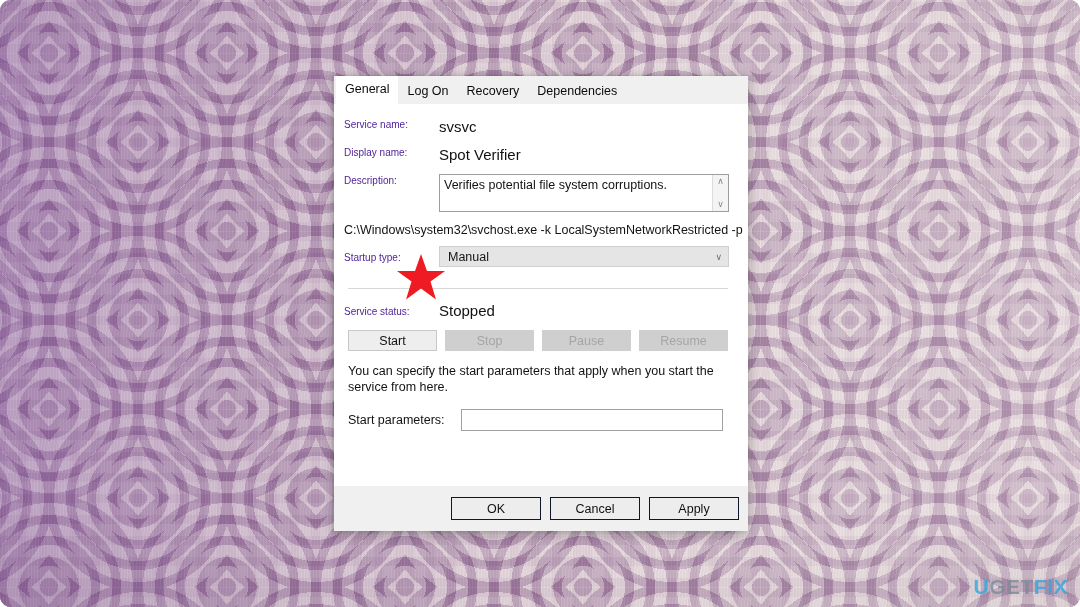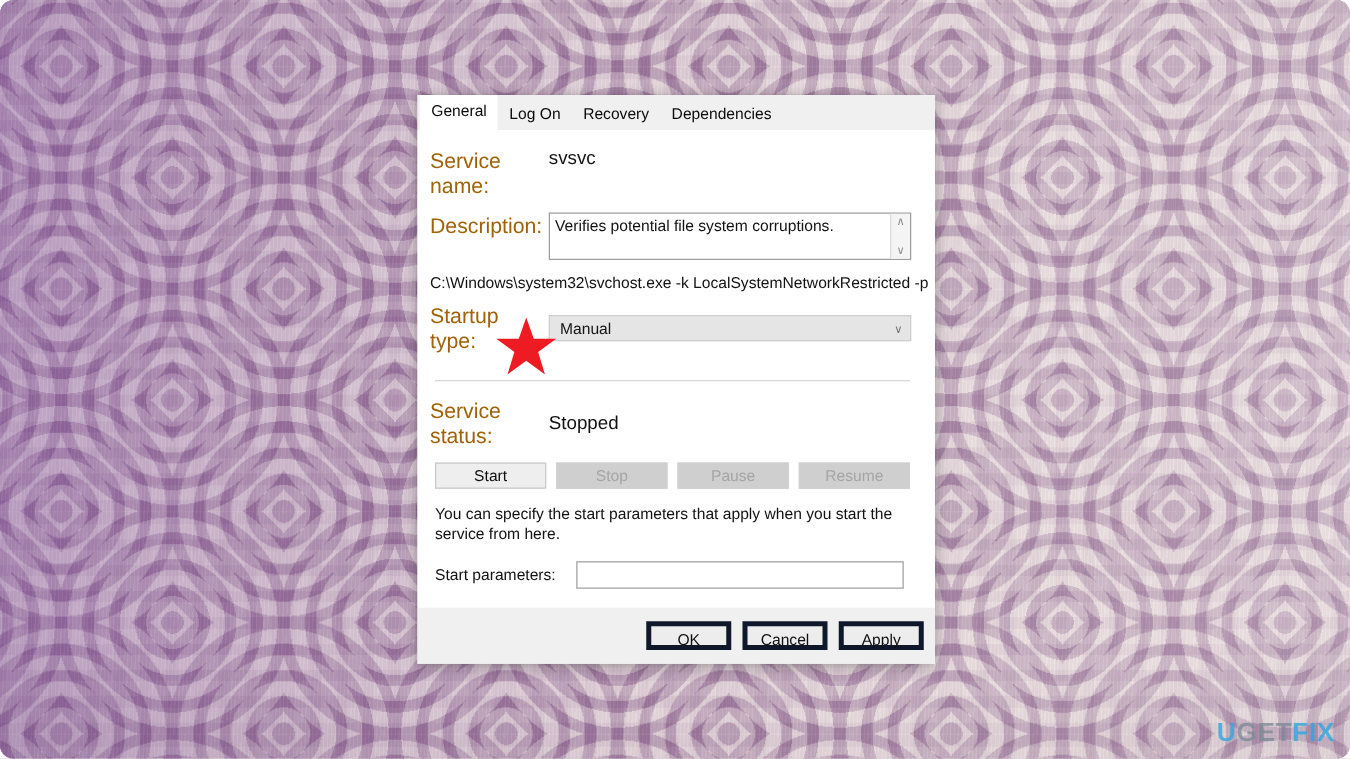--- a/index.html
+++ b/index.html
@@ -146,22 +146,22 @@
   }
 
   .form-row {
     display: flex;
     align-items: flex-start;
     margin-bottom: 11px;
   }
   .form-label {
     width: 95px;
     flex: 0 0 95px;
-    font-size: 17px;
-    color: #a16207;
+    font-size: 10px;
+    color: #4c1d95;
     padding-top: 1px;
   }
   .form-value {
     font-size: 15px;
     color: #121212;
   }
 
   
   #description-box {
     position: relative;
@@ -318,27 +318,27 @@
     height: 45px;
     background: #f0f0f0;
     display: flex;
     align-items: center;
     justify-content: flex-end;
     padding-right: 9px;
     gap: 9px;
     box-sizing: border-box;
   }
   .footer-btn {
-    width: 68px;
+    width: 90px;
     height: 23px;
     line-height: 23px;
     text-align: center;
     font-size: 12.5px;
     background: #ededed;
-    border: 4px solid #0f172a;
+    border: 1px solid #0f172a;
     color: #101010;
     box-sizing: border-box;
     cursor: default;
   }
 
   
   #star-annotation {
     position: absolute;
     left: 396px;
     top: 253px;
@@ -368,20 +368,24 @@
       <div class="tab">Dependencies</div>
     </div>
 
     <div id="tab-content">
 
       <div class="form-row">
         <div class="form-label">Service name:</div>
         <div class="form-value">svsvc</div>
       </div>
 
+      <div class="form-row">
+        <div class="form-label">Display name:</div>
+        <div class="form-value">Spot Verifier</div>
+      </div>
 
       <div class="form-row">
         <div class="form-label">Description:</div>
         <div id="description-box">
           <div id="description-text">Verifies potential file system corruptions.</div>
           <div id="description-scrollbar">
             <div class="scroll-arrow">∧</div>
             <div class="scroll-arrow">∨</div>
           </div>
         </div>

